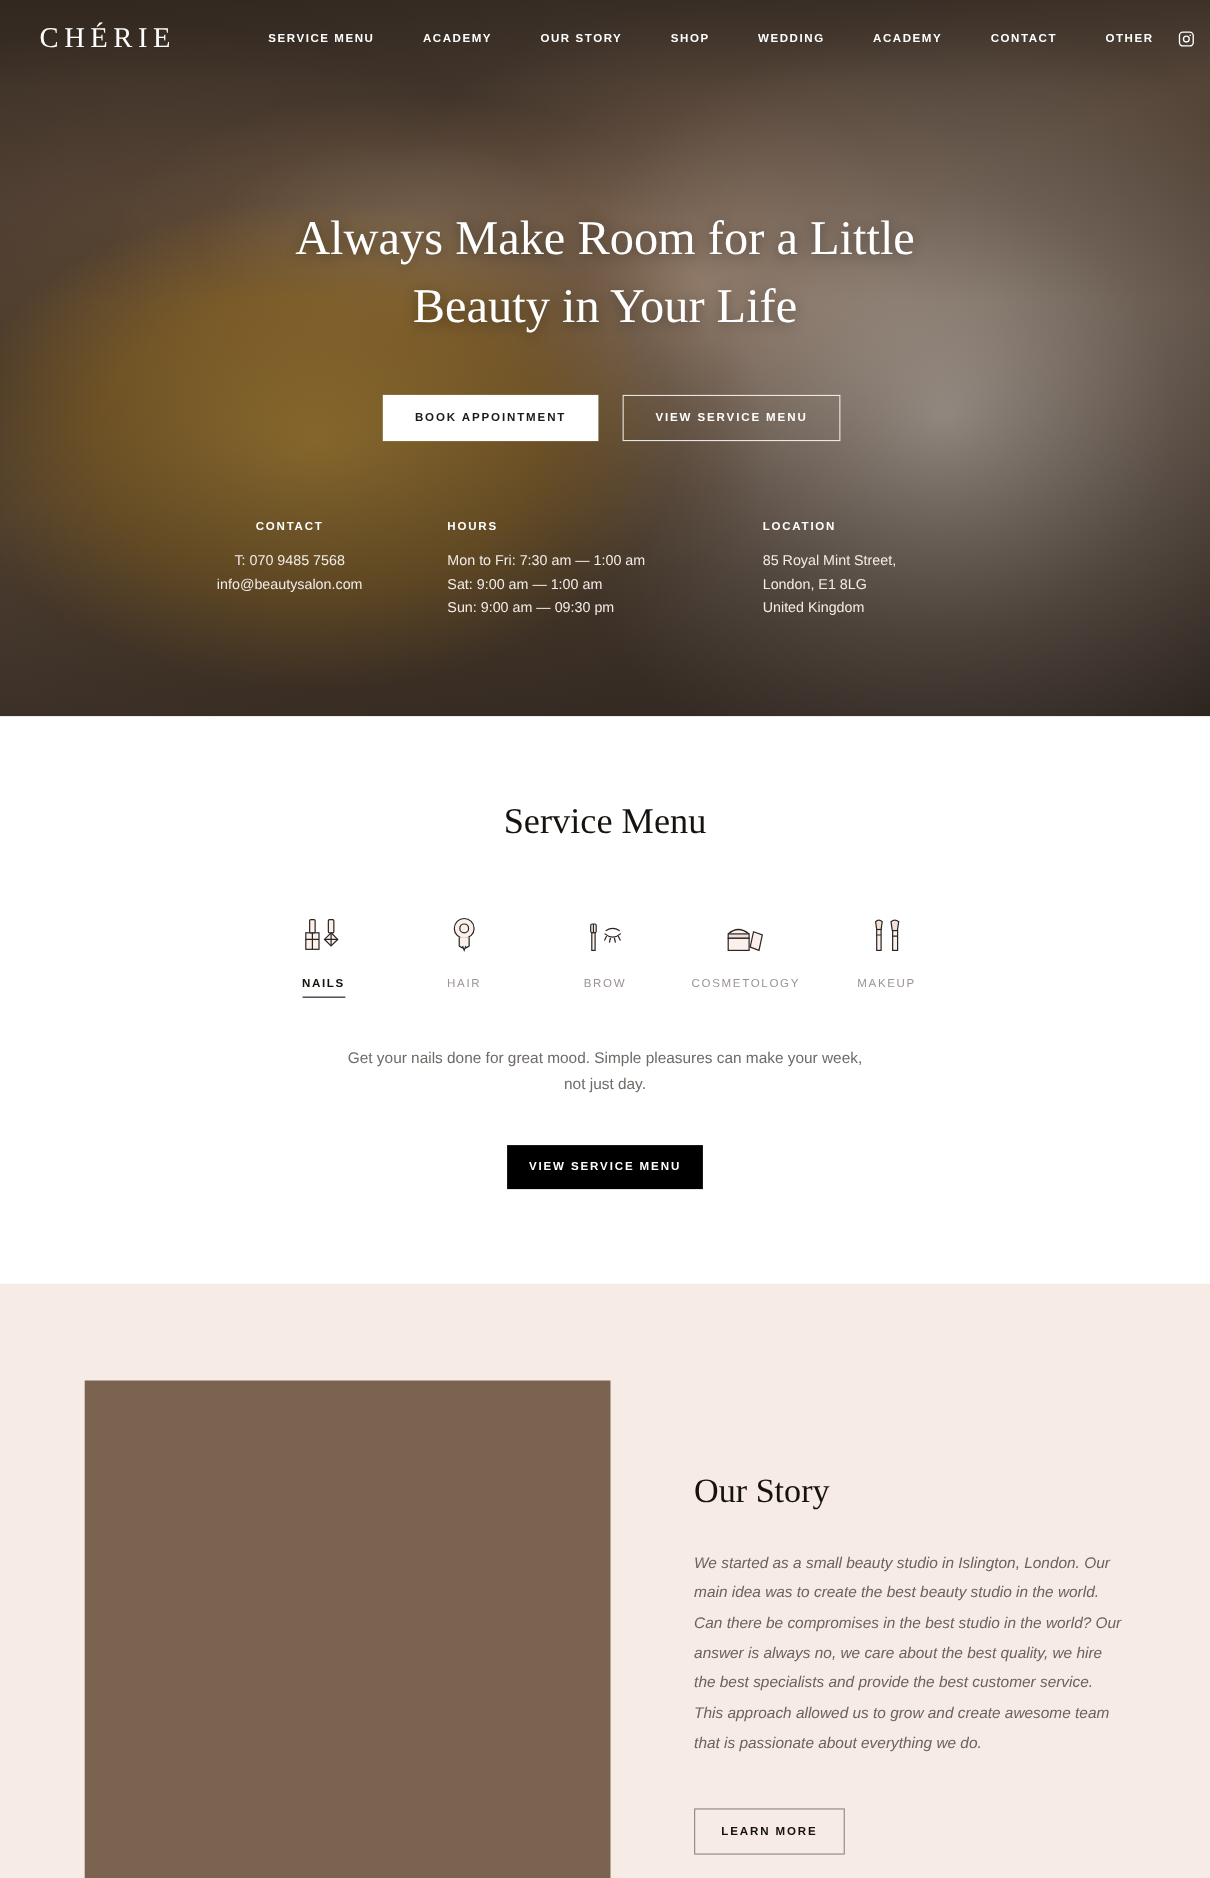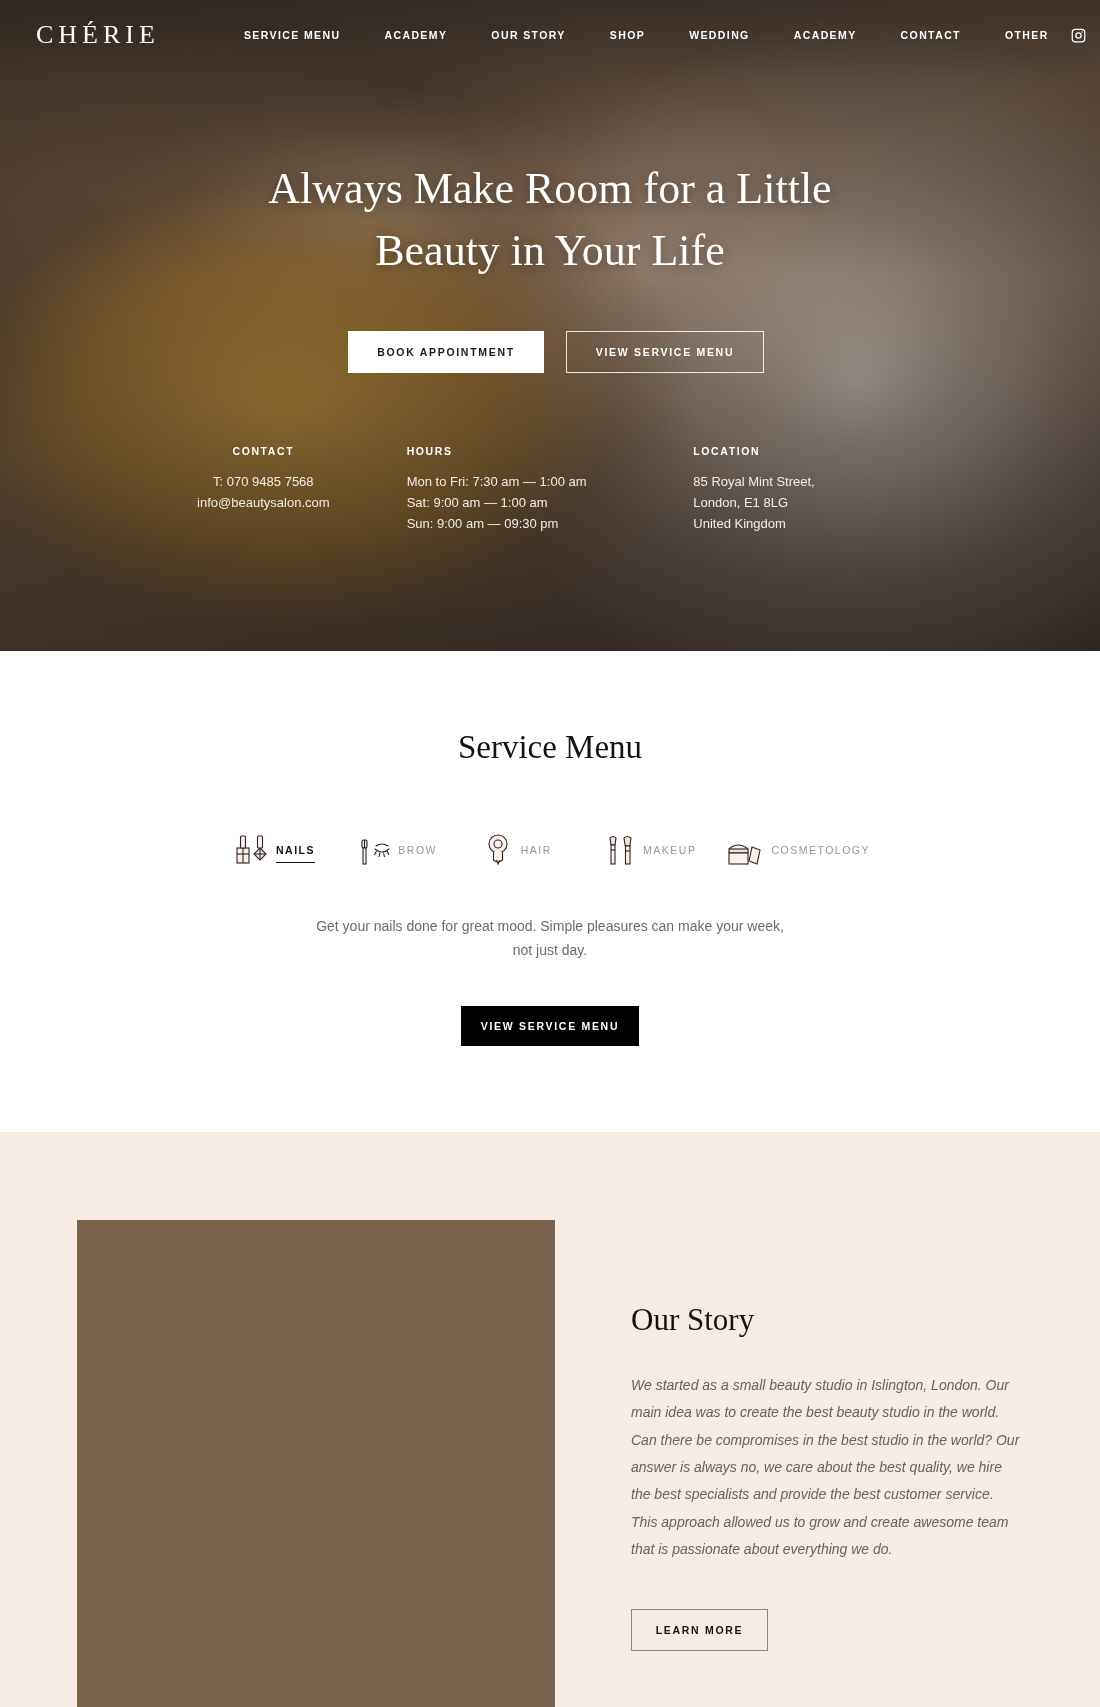--- a/index.html
+++ b/index.html
@@ -76,20 +76,21 @@
   }
   .hero-title {
     font-family:"Liberation Serif", serif;
     color:#ffffff;
     font-size:44px;
     line-height:1.42;
     font-weight:400;
     text-align:center;
     max-width:760px;
     text-shadow:0 2px 12px rgba(0,0,0,0.35);
+    margin-top:28px;
   }
   .hero-btns { display:flex; gap:22px; margin-top:48px;padding-left:12px; }
   .btn {
     font-size:10.5px; letter-spacing:1.7px; font-weight:700;
     text-decoration:none; white-space:nowrap;
     display:inline-flex; align-items:center; justify-content:center;
   }
   .btn-solid {
     background:#ffffff; color:#1b1b1b;
     width:196px; height:42px;
@@ -125,21 +126,21 @@
     display:flex; flex-direction:column; align-items:center;
   }
   .section-title {
     font-family:"Liberation Serif", serif;
     font-size:33px; color:#16130f; font-weight:400;
   }
   .tabs {
     display:flex; justify-content:center;
     gap:0; margin-top:52px; width:640px;
   }
-  .tab { flex:1; display:flex; align-items:center; cursor:pointer; }
+  .tab { flex:1; display:flex; flex-direction:column; align-items:center; cursor:pointer; }
   .tab-icon { height:54px; display:flex; align-items:flex-end; justify-content:center; }
   .tab-label {
     margin-top:16px;
     font-size:10.5px; letter-spacing:1.5px;
     color:#9b9491; font-weight:400;
     padding-bottom:6px;
   }
   .tab.active .tab-label {
     color:#16130f; font-weight:700;
     border-bottom:1px solid #16130f;
@@ -268,72 +269,72 @@
           <line x1="24" y1="28" x2="36" y2="28"></line>
           <line x1="30" y1="22" x2="30" y2="34"></line>
         </svg>
       </div>
       <div class="tab-label">NAILS</div>
     </div>
 
     <div class="tab">
       <div class="tab-icon">
         <svg width="46" height="46" viewBox="0 0 46 46" fill="none" stroke="#2b2522" stroke-width="1.1">
+          <circle cx="23" cy="18" r="9" fill="#fbf0ec"></circle>
+          <circle cx="23" cy="18" r="4"></circle>
+          <path d="M18.5 26 l0 8 q4.5 4 9 0 l0 -8" fill="#fbf0ec"></path>
+          <path d="M21.5 34 l1.5 4 1.5 -4" fill="#fbf0ec"></path>
+        </svg>
+      </div>
+      <div class="tab-label">HAIR</div>
+    </div>
+
+    <div class="tab">
+      <div class="tab-icon">
+        <svg width="46" height="46" viewBox="0 0 46 46" fill="none" stroke="#2b2522" stroke-width="1.1">
           <rect x="10" y="14" width="5" height="8" rx="1.4" fill="#fbf0ec"></rect>
           <line x1="12.5" y1="14" x2="12.5" y2="22"></line>
           <rect x="11" y="22" width="3" height="16" fill="#fbf0ec"></rect>
           <path d="M24 20 q6 -4 12 0" stroke-linecap="round"></path>
           <line x1="24.5" y1="25" x2="22.5" y2="29"></line>
           <line x1="28" y1="26.5" x2="27" y2="31"></line>
           <line x1="31.5" y1="26.5" x2="32.5" y2="31"></line>
           <line x1="35" y1="25" x2="37" y2="29"></line>
           <path d="M23 23 q7 6 14 0" stroke-linecap="round"></path>
         </svg>
       </div>
       <div class="tab-label">BROW</div>
     </div>
 
     <div class="tab">
       <div class="tab-icon">
-        <svg width="46" height="46" viewBox="0 0 46 46" fill="none" stroke="#2b2522" stroke-width="1.1">
-          <circle cx="23" cy="18" r="9" fill="#fbf0ec"></circle>
-          <circle cx="23" cy="18" r="4"></circle>
-          <path d="M18.5 26 l0 8 q4.5 4 9 0 l0 -8" fill="#fbf0ec"></path>
-          <path d="M21.5 34 l1.5 4 1.5 -4" fill="#fbf0ec"></path>
-        </svg>
-      </div>
-      <div class="tab-label">HAIR</div>
+        <svg width="52" height="46" viewBox="0 0 52 46" fill="none" stroke="#2b2522" stroke-width="1.1">
+          <path d="M10 23 q9 -8 19 0" fill="#fbf0ec"></path>
+          <rect x="10" y="23" width="19" height="4" fill="#efe0da"></rect>
+          <rect x="10" y="27" width="19" height="11" fill="#fbf0ec"></rect>
+          <path d="M33 21 l8 3 -3 14 -8 -3 z" fill="#fbf0ec"></path>
+        </svg>
+      </div>
+      <div class="tab-label">COSMETOLOGY</div>
     </div>
 
     <div class="tab">
       <div class="tab-icon">
         <svg width="46" height="46" viewBox="0 0 46 46" fill="none" stroke="#2b2522" stroke-width="1.1">
           <path d="M13 12 q3 -3 6 0 l-1 7 -4 0 z" fill="#efe0da"></path>
           <rect x="14" y="19" width="4" height="19" fill="#fbf0ec"></rect>
           <path d="M27 12 q3.5 -3 7 0 l-1.2 8 -4.6 0 z" fill="#efe0da"></path>
           <rect x="28.5" y="20" width="4.5" height="18" fill="#fbf0ec"></rect>
           <line x1="14" y1="24" x2="18" y2="24"></line>
           <line x1="28.5" y1="25" x2="33" y2="25"></line>
         </svg>
       </div>
       <div class="tab-label">MAKEUP</div>
     </div>
 
-    <div class="tab">
-      <div class="tab-icon">
-        <svg width="52" height="46" viewBox="0 0 52 46" fill="none" stroke="#2b2522" stroke-width="1.1">
-          <path d="M10 23 q9 -8 19 0" fill="#fbf0ec"></path>
-          <rect x="10" y="23" width="19" height="4" fill="#efe0da"></rect>
-          <rect x="10" y="27" width="19" height="11" fill="#fbf0ec"></rect>
-          <path d="M33 21 l8 3 -3 14 -8 -3 z" fill="#fbf0ec"></path>
-        </svg>
-      </div>
-      <div class="tab-label">COSMETOLOGY</div>
-    </div>
-
   </div>
 
   <p class="service-desc">Get your nails done for great mood. Simple pleasures can make your week, not just day.</p>
   <a class="btn btn-black">VIEW SERVICE MENU</a>
 </div>
 
 <div class="story">
   <div class="story-photo"></div>
   <div class="story-text">
     <h2 class="story-title">Our Story</h2>

